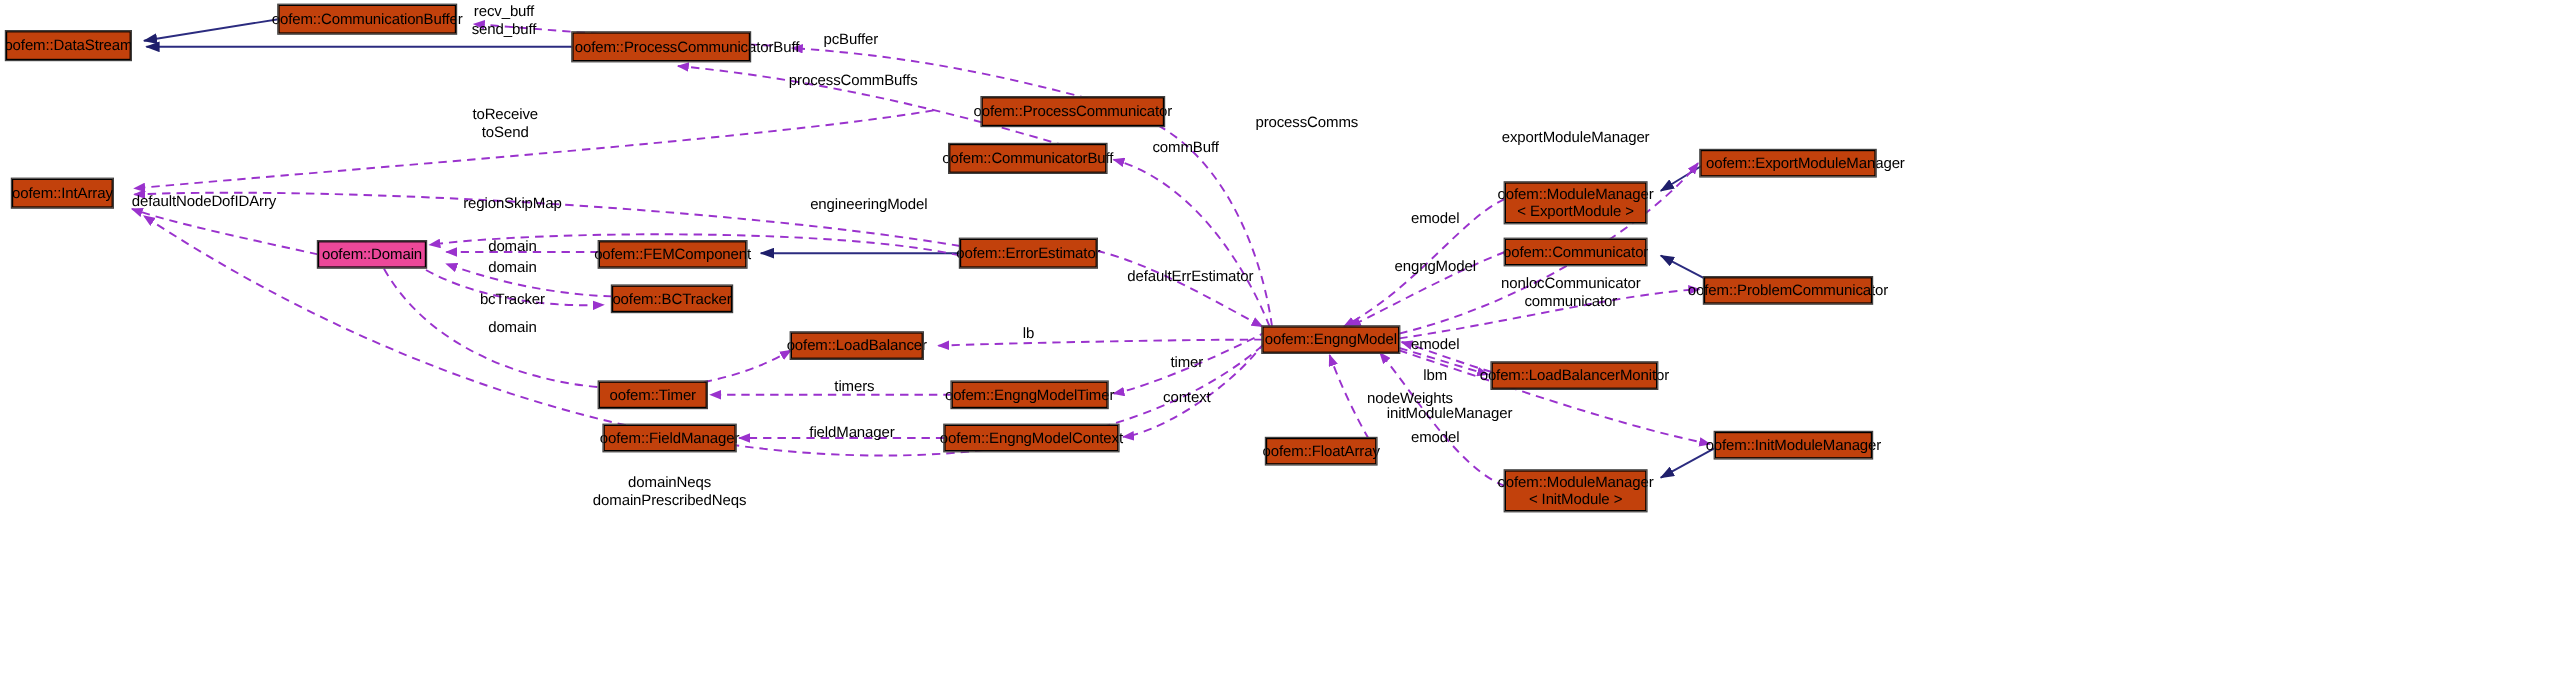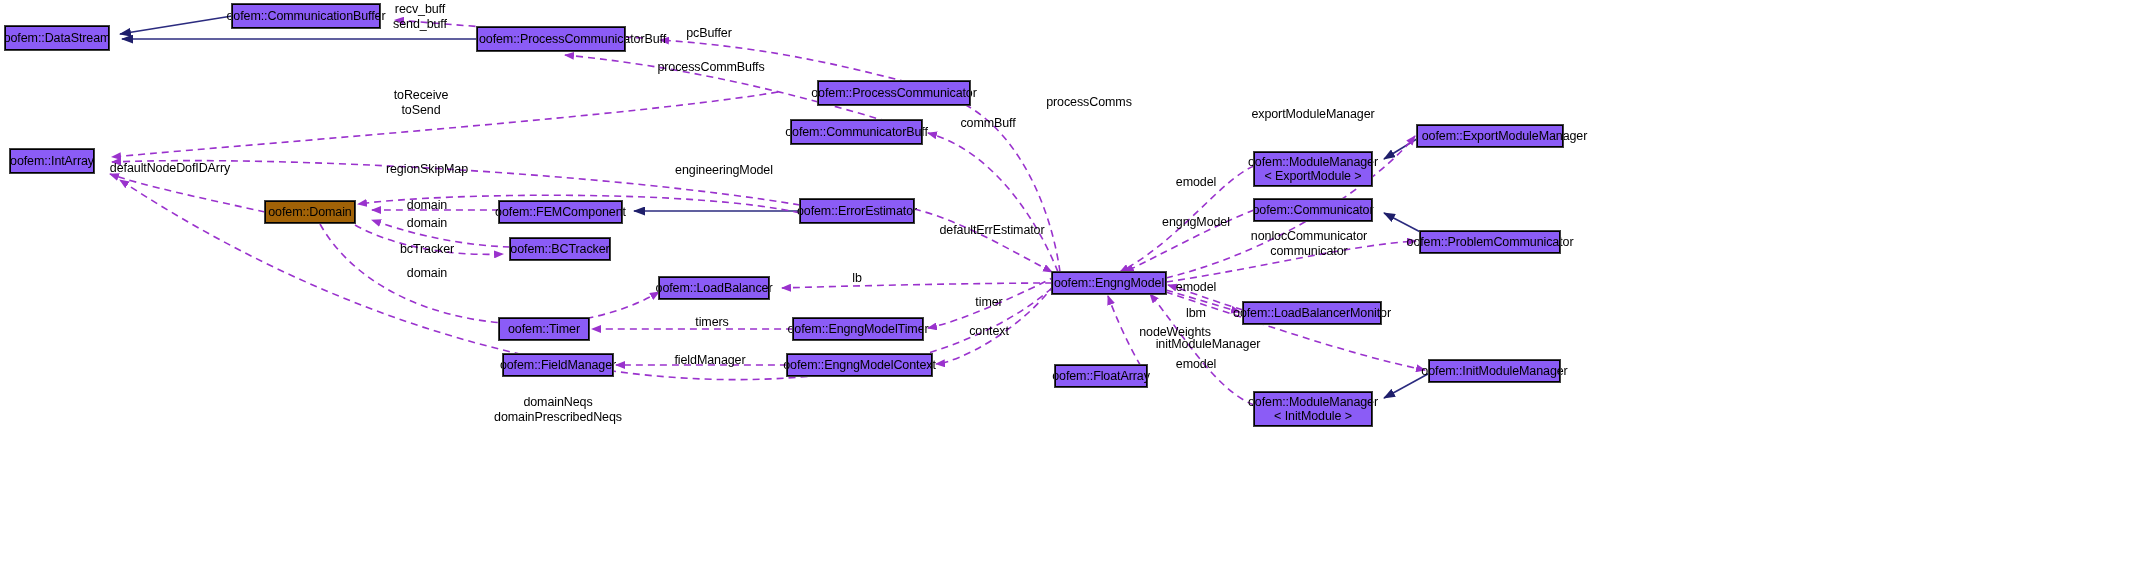--- a/index.html
+++ b/index.html
@@ -18,36 +18,36 @@
   svg.edges {
     position: absolute;
     left: 0;
     top: 0;
     width: 2143px;
     height: 579px;
   }
   .node {
     position: absolute;
     box-sizing: border-box;
-    background: #8b5cf6;
+    background: #c2410c;
     border: 1px solid #000000;
     outline: 1px solid #404040;
     display: flex;
     align-items: center;
     justify-content: center;
     flex-direction: column;
     font-size: 12.5px;
     color: #000000;
     line-height: 1.15;
     white-space: nowrap;
     text-align: center;
     letter-spacing: -0.1px;
   }
   .node.highlight {
-    background: #a16207;
+    background: #ec4899;
   }
   .node .line2 { display: block; }
   .edge-label {
     position: absolute;
     font-size: 12.5px;
     color: #000000;
     white-space: nowrap;
     text-align: center;
     line-height: 1.18;
     transform: translateX(-50%);

